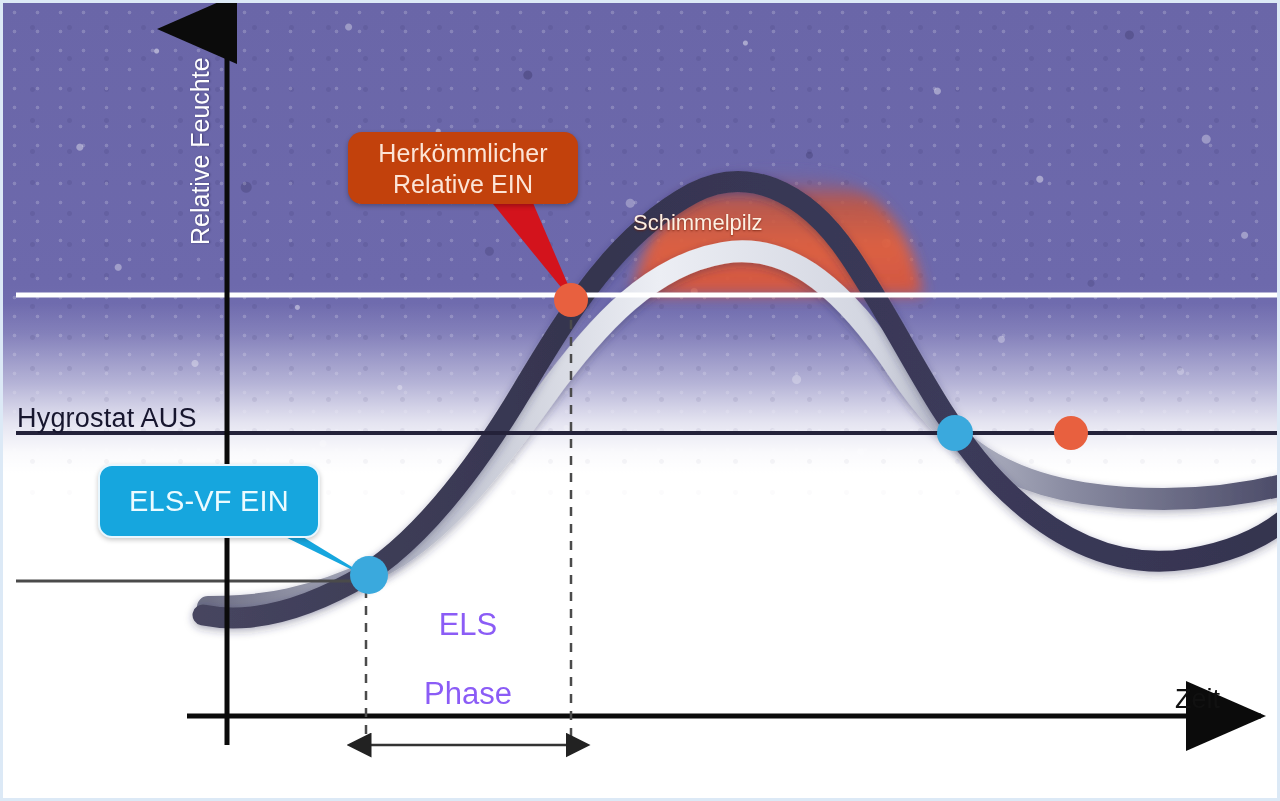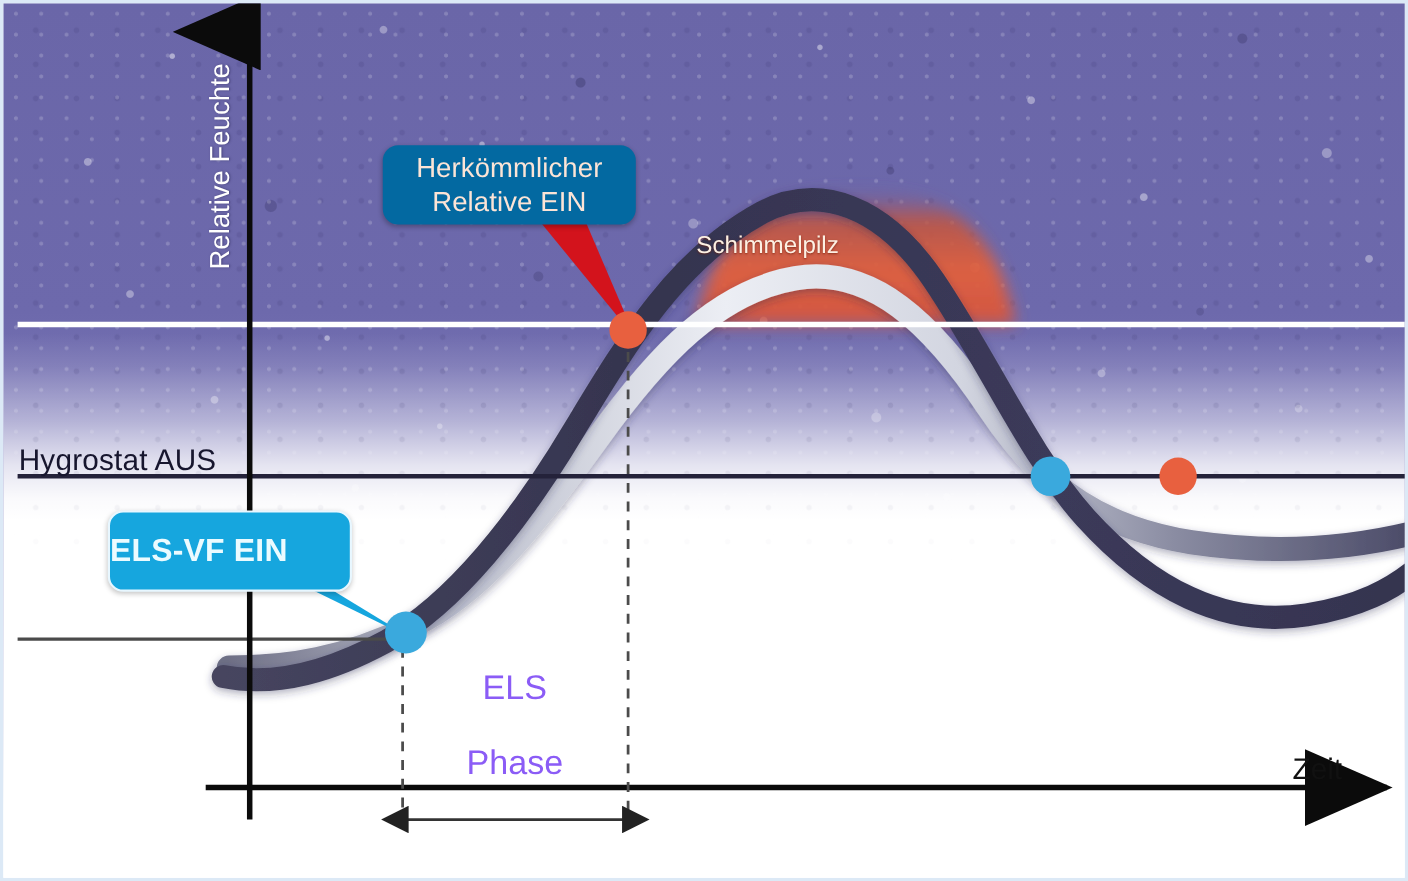--- a/index.html
+++ b/index.html
@@ -112,37 +112,37 @@
   }
   #phase-label{
     left:385px;top:605px;width:160px;text-align:center;
     font-size:31px;color:#8b5cf6;line-height:1.12;
   }
 
   
   .bubble{position:absolute;border-radius:14px;}
   #bubble-hygrostat{
     left:345px;top:129px;width:230px;height:72px;
-    background:#0369a1;
+    background:#c2410c;
     box-shadow:0 2px 5px rgba(0,0,0,.28);
   }
   #bubble-hygrostat .btxt{
     display:block;text-align:center;color:#fce4d6;
     font-size:25px;line-height:1.22;padding-top:6px;letter-spacing:.1px;
   }
   #bubble-els{
     left:95px;top:461px;width:222px;height:74px;
     background:#16a6de;
     border:2px solid #e8f7ff;
     box-sizing:border-box;
     box-shadow:0 2px 5px rgba(0,0,0,.22);
   }
   #bubble-els .btxt{
-    display:block;text-align:left;color:#ebfbff;
-    font-size:29px;line-height:70px;letter-spacing:.2px;font-weight:bold;
+    display:block;text-align:center;color:#ebfbff;
+    font-size:29px;line-height:70px;letter-spacing:.2px;
   }
 </style>
 </head>
 <body>
 
 <div id="frame">
 
   <div id="bg"></div>
   <div id="drops"></div>
   <div id="drops2"></div>

